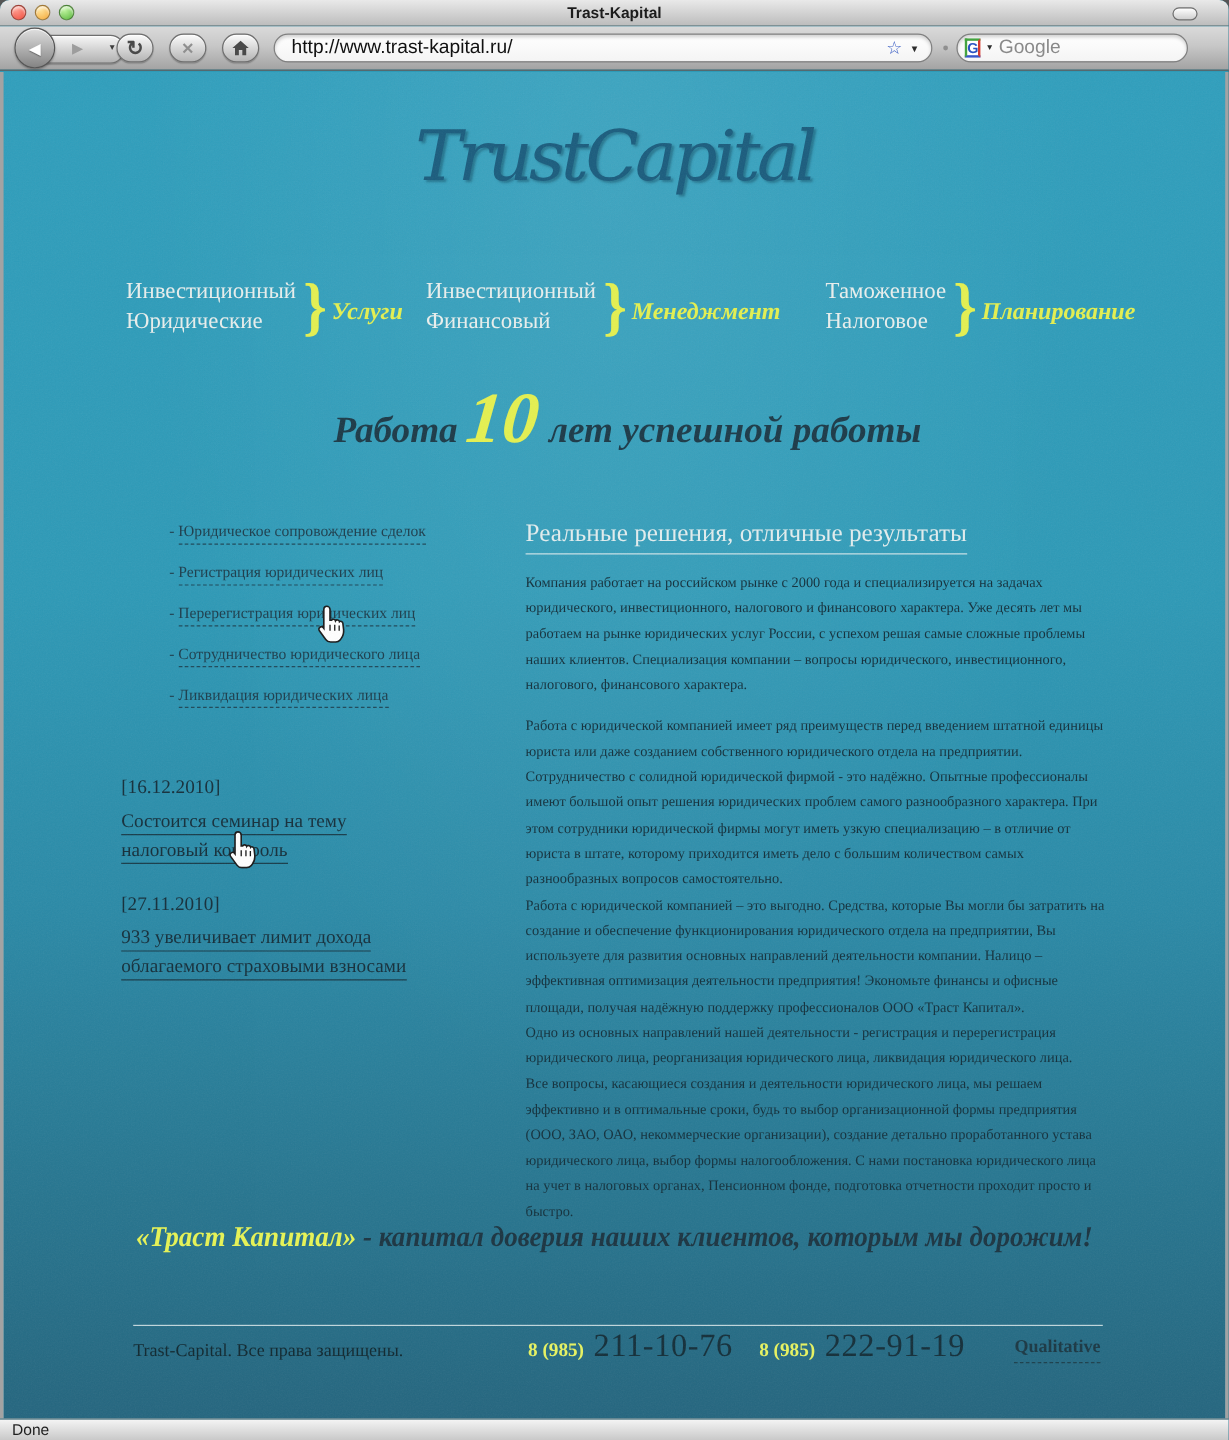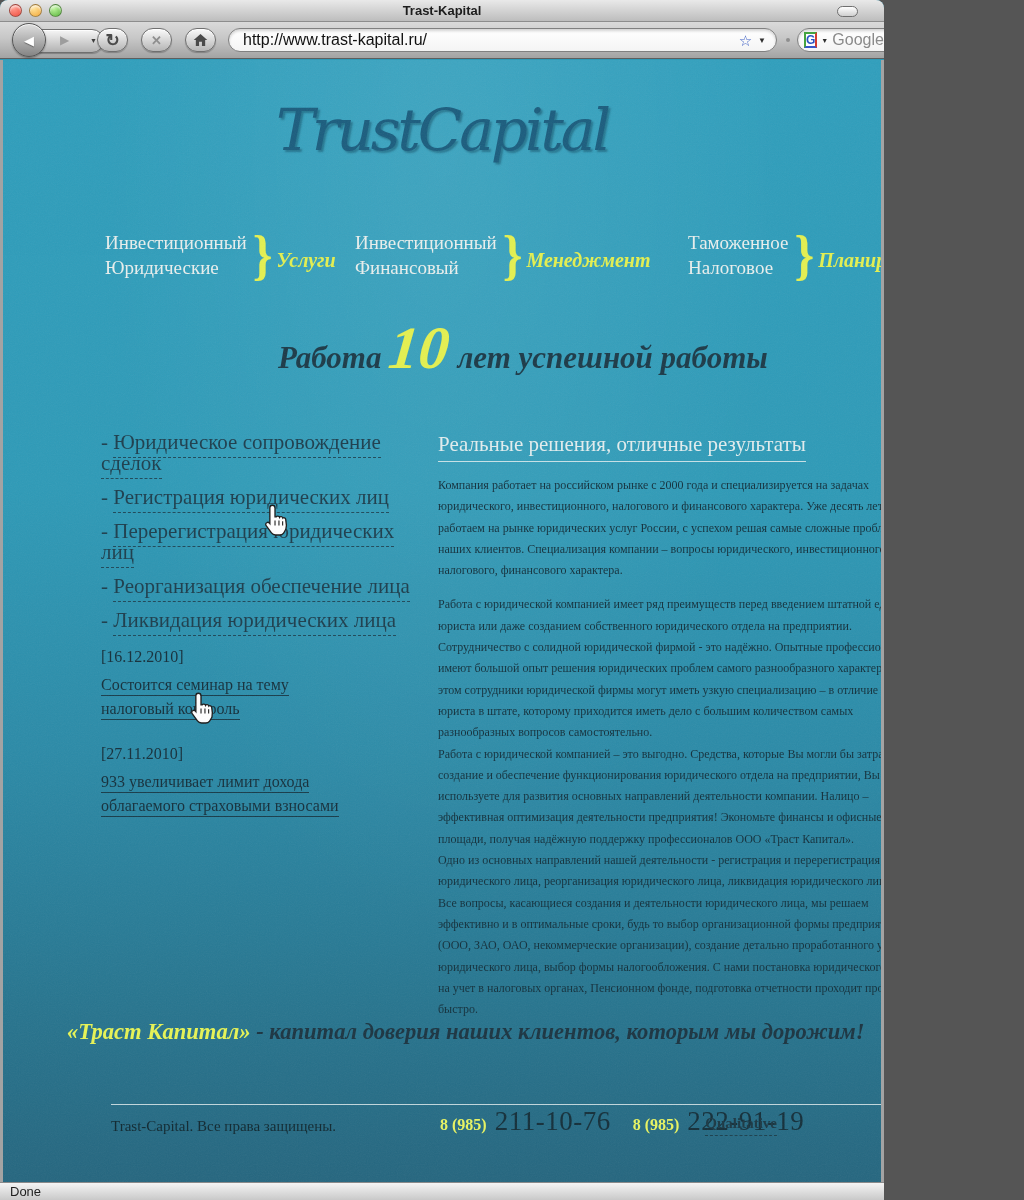--- a/index.html
+++ b/index.html
@@ -1,19 +1,19 @@
 <!DOCTYPE html>
 <html><head>
 <meta charset="utf-8">
 <style>
   * { margin:0; padding:0; box-sizing:border-box; }
   html,body { width:1024px; height:1200px; background:#555; }
   body { font-family:"Liberation Sans", sans-serif; }
 
-  .window { position:relative; width:884px; height:1200px; overflow:hidden;
+  .window { position:relative; width:1024px; height:1200px; overflow:hidden;
             border-radius:8px 8px 0 0; background:#2e9ab7; }
 
   
   .titlebar { position:absolute; top:0; left:0; right:0; height:22px;
               background:linear-gradient(#e9e9e9,#bdbdbd); border-bottom:1px solid #8d8d8d;
               display:flex; align-items:center; }
   .lights { display:flex; gap:7px; padding-left:9px; }
   .light { width:13px; height:13px; border-radius:50%; border:1px solid rgba(0,0,0,.35);
            box-shadow: inset 0 2px 2px rgba(255,255,255,.65); }
   .light.red    { background:radial-gradient(circle at 35% 30%, #ff9a8d, #ee4d3e); }
@@ -96,21 +96,21 @@
   .nav-label { font-size:20px; font-weight:bold; font-style:italic; color:#e4f050; margin-top:10px; }
   .nav-1 { left:102px; top:170px; } .nav-2 { left:352px; top:170px; } .nav-3 { left:685px; top:170px; }
 
   .headline { position:absolute; left:275px; top:258px; display:flex; align-items:baseline;
               color:#1c3a48; font-weight:bold; font-style:italic; }
   .headline .t { font-size:31px; }
   .headline .num { font-size:60px; color:#e4f050; font-weight:bold; font-style:italic;
                    margin:0 8px; transform:skewX(-6deg); line-height:1; }
 
   .side-links { position:absolute; left:98px; top:372px; width:330px; }
-  .side-link-row { margin-bottom:13px; font-size:21px; line-height:21px; color:#1d3e4d; }
+  .side-link-row { margin-bottom:13px; font-size:13px; line-height:21px; color:#1d3e4d;margin-left:40px; }
   .side-link { border-bottom:1px dashed rgba(26,54,68,.8); padding-bottom:3px; cursor:pointer; }
 
   .news { position:absolute; left:98px; top:588px; width:240px; }
   .news-date { font-size:16px; color:#152f3b; margin-bottom:7px; }
   .news-link { font-size:16px; line-height:24px; color:#152f3b;
                border-bottom:1px solid rgba(21,47,59,.85); padding-bottom:2px; cursor:pointer; }
   .news-item + .news-item { margin-top:24px; }
 
   .main-col { position:absolute; left:435px; top:372px; width:486px; }
   .main-heading { display:inline-block; font-size:21px; color:#e2edee;
@@ -237,21 +237,21 @@
       <div class="side-link-row">
         <span>-</span>
         <span class="side-link">Регистрация юридических лиц</span>
       </div>
       <div class="side-link-row">
         <span>-</span>
         <span class="side-link">Перерегистрация юридических лиц</span>
       </div>
       <div class="side-link-row">
         <span>-</span>
-        <span class="side-link">Реорганизация обеспечение лица</span>
+        <span class="side-link">Сотрудничество юридического лица</span>
       </div>
       <div class="side-link-row">
         <span>-</span>
         <span class="side-link">Ликвидация юридических лица</span>
       </div>
     </div>
 
     <div class="news">
       <div class="news-item">
         <div class="news-date">[16.12.2010]</div>

